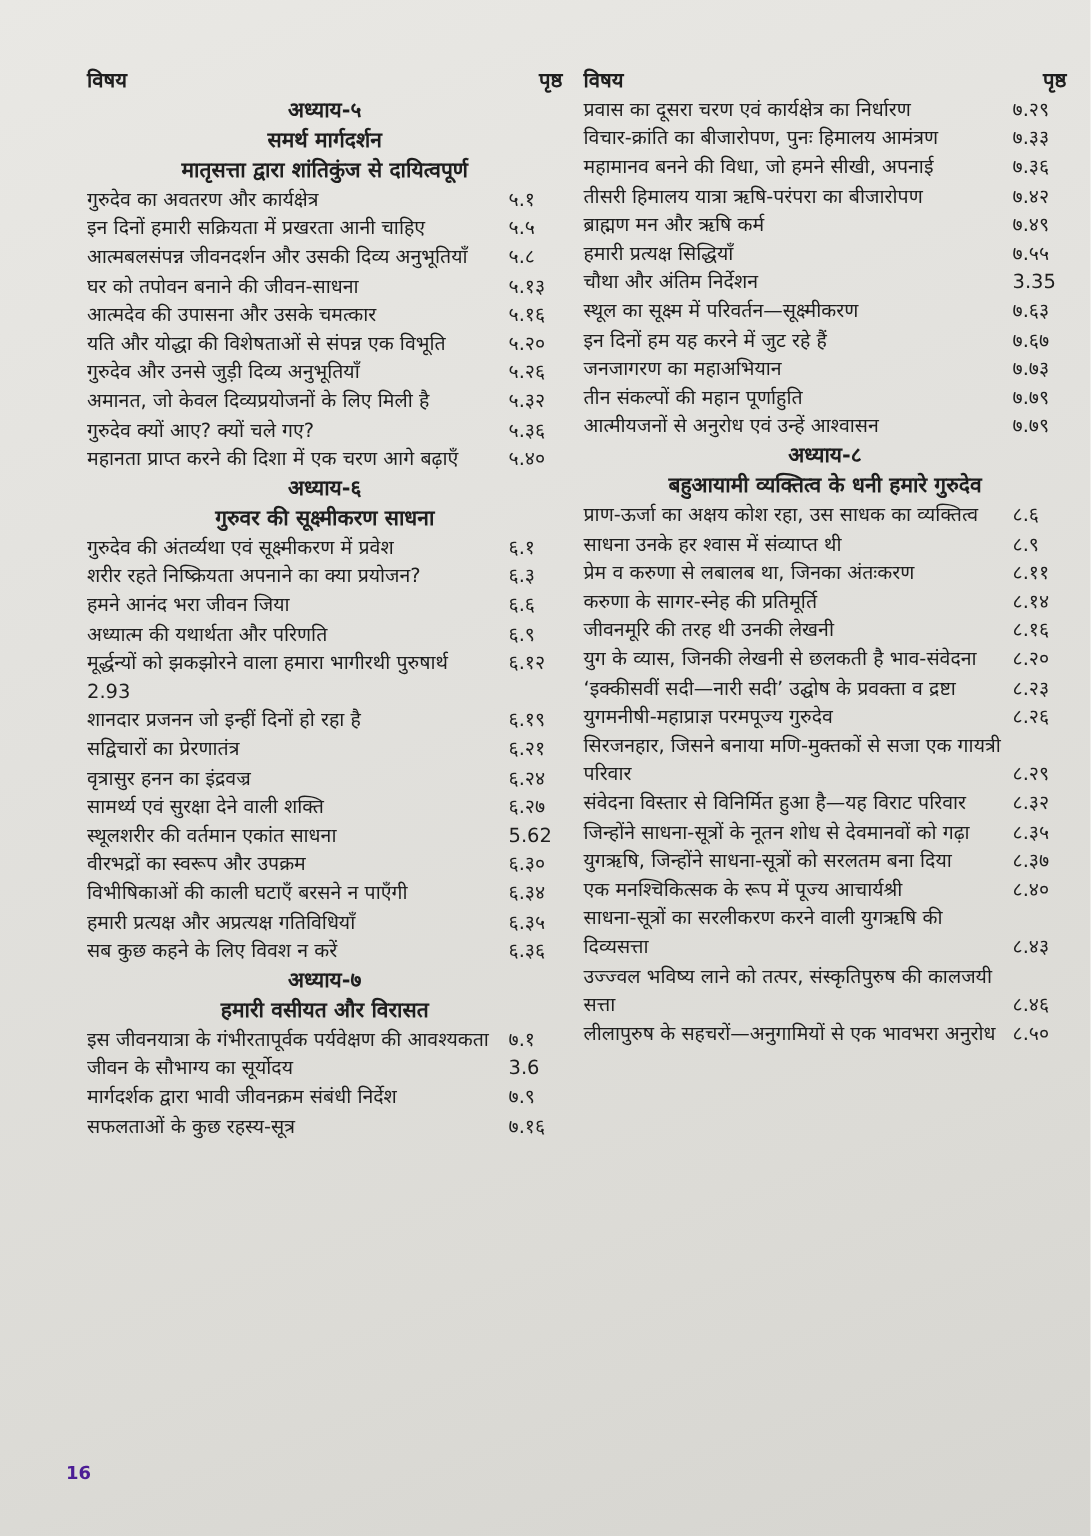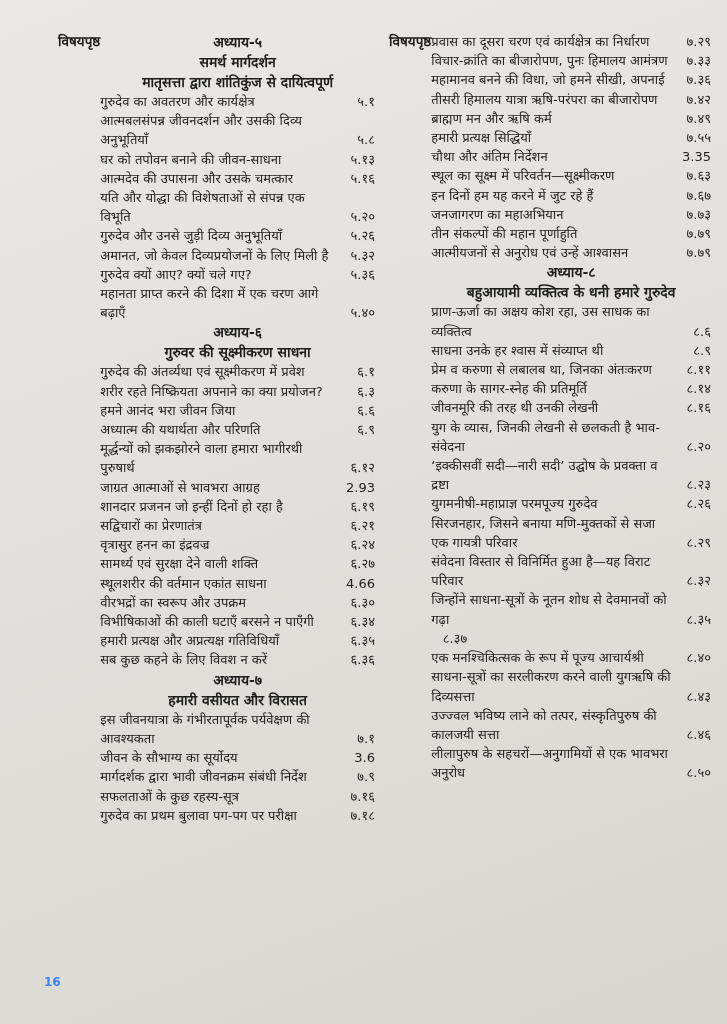--- a/index.html
+++ b/index.html
@@ -7,48 +7,52 @@
     width: 727px; height: 1024px; overflow: hidden;
     background: linear-gradient(160deg, #e9e8e4 0%, #e2e1dd 40%, #dcdbd6 75%, #d6d5d0 100%);
     font-family: "DejaVu Sans", sans-serif;
     color: #1e1e1e;
     position: relative;
   }
   .page {
     position: absolute; left: 58px; top: 32px; width: 653px; height: 900px;
     display: flex; gap: 14px;
   }
-  .col { width: 318px; display: flex; flex-direction: row; }
+  .col { width: 318px; display: flex; flex-direction: column; margin-top: 13px; }
   .col.right { width: 323px; }
   .hdr { display: flex; justify-content: space-between; font-weight: bold; font-size: 13.5px; line-height: 19px; height: 19px; }
   .ch-num { text-align: center; font-weight: bold; font-size: 14px; line-height: 20px; height: 20px; }
   .ch-title { text-align: center; font-weight: bold; font-size: 14px; line-height: 20px; }
   .entry { display: flex; justify-content: space-between; align-items: flex-end; font-size: 13px; line-height: 19.2px; }
   .entry .t { flex: 1; padding-right: 4px; }
-  .entry .p { white-space: nowrap; text-align: right; min-width: 36px; }
-  .folio { position: absolute; left: 44px; top: 975px; font-size: 12px; font-weight: bold; color: #3b82f6; }
+  .entry .p { white-space: nowrap; min-width: 36px; }
+  .folio { position: absolute; left: 44px; top: 975px; font-size: 12px; font-weight: bold; color: #4c1d95; }
 </style>
 </head>
 <body>
 
 <div class="page">
   <div class="col left">
     <div class="hdr">
       <span>विषय</span>
       <span>पृष्ठ</span>
     </div>
     <div id="left-body">
         <div class="ch-num">अध्याय-५</div>
         <div class="ch-title">समर्थ मार्गदर्शन</div>
         <div class="ch-title">मातृसत्ता द्वारा शांतिकुंज से दायित्वपूर्ण</div>
         <div class="entry">
           <span class="t">गुरुदेव का अवतरण और कार्यक्षेत्र</span>
           <span class="p">५.१</span>
         </div>
         <div class="entry">
+          <span class="t">इन दिनों हमारी सक्रियता में प्रखरता आनी चाहिए</span>
+          <span class="p">५.५</span>
+        </div>
+        <div class="entry">
           <span class="t">आत्मबलसंपन्न जीवनदर्शन और उसकी दिव्य अनुभूतियाँ</span>
           <span class="p">५.८</span>
         </div>
         <div class="entry">
           <span class="t">घर को तपोवन बनाने की जीवन-साधना</span>
           <span class="p">५.१३</span>
         </div>
         <div class="entry">
           <span class="t">आत्मदेव की उपासना और उसके चमत्कार</span>
           <span class="p">५.१६</span>
@@ -89,42 +93,41 @@
         </div>
         <div class="entry">
           <span class="t">अध्यात्म की यथार्थता और परिणति</span>
           <span class="p">६.९</span>
         </div>
         <div class="entry">
           <span class="t">मूर्द्धन्यों को झकझोरने वाला हमारा भागीरथी पुरुषार्थ</span>
           <span class="p">६.१२</span>
         </div>
         <div class="entry">
-          <span class="t">जाग्रत आत्माओं से भावभरा आग्रह</span>
           <span class="p">2.93</span>
         </div>
         <div class="entry">
           <span class="t">शानदार प्रजनन जो इन्हीं दिनों हो रहा है</span>
           <span class="p">६.१९</span>
         </div>
         <div class="entry">
           <span class="t">सद्विचारों का प्रेरणातंत्र</span>
           <span class="p">६.२१</span>
         </div>
         <div class="entry">
           <span class="t">वृत्रासुर हनन का इंद्रवज्र</span>
           <span class="p">६.२४</span>
         </div>
         <div class="entry">
           <span class="t">सामर्थ्य एवं सुरक्षा देने वाली शक्ति</span>
           <span class="p">६.२७</span>
         </div>
         <div class="entry">
           <span class="t">स्थूलशरीर की वर्तमान एकांत साधना</span>
-          <span class="p">4.66</span>
+          <span class="p">5.62</span>
         </div>
         <div class="entry">
           <span class="t">वीरभद्रों का स्वरूप और उपक्रम</span>
           <span class="p">६.३०</span>
         </div>
         <div class="entry">
           <span class="t">विभीषिकाओं की काली घटाएँ बरसने न पाएँगी</span>
           <span class="p">६.३४</span>
         </div>
         <div class="entry">
@@ -145,24 +148,20 @@
           <span class="t">जीवन के सौभाग्य का सूर्योदय</span>
           <span class="p">3.6</span>
         </div>
         <div class="entry">
           <span class="t">मार्गदर्शक द्वारा भावी जीवनक्रम संबंधी निर्देश</span>
           <span class="p">७.९</span>
         </div>
         <div class="entry">
           <span class="t">सफलताओं के कुछ रहस्य-सूत्र</span>
           <span class="p">७.१६</span>
-        </div>
-        <div class="entry">
-          <span class="t">गुरुदेव का प्रथम बुलावा पग-पग पर परीक्षा</span>
-          <span class="p">७.१८</span>
         </div>
       </div>
   </div>
   <div class="col right">
     <div class="hdr">
       <span>विषय</span>
       <span>पृष्ठ</span>
     </div>
     <div id="right-body">
         <div class="entry">
@@ -253,20 +252,21 @@
         </div>
         <div class="entry">
           <span class="t">संवेदना विस्तार से विनिर्मित हुआ है—यह विराट परिवार</span>
           <span class="p">८.३२</span>
         </div>
         <div class="entry">
           <span class="t">जिन्होंने साधना-सूत्रों के नूतन शोध से देवमानवों को गढ़ा</span>
           <span class="p">८.३५</span>
         </div>
         <div class="entry">
+          <span class="t">युगऋषि, जिन्होंने साधना-सूत्रों को सरलतम बना दिया</span>
           <span class="p">८.३७</span>
         </div>
         <div class="entry">
           <span class="t">एक मनश्चिकित्सक के रूप में पूज्य आचार्यश्री</span>
           <span class="p">८.४०</span>
         </div>
         <div class="entry">
           <span class="t">साधना-सूत्रों का सरलीकरण करने वाली युगऋषि की दिव्यसत्ता</span>
           <span class="p">८.४३</span>
         </div>

